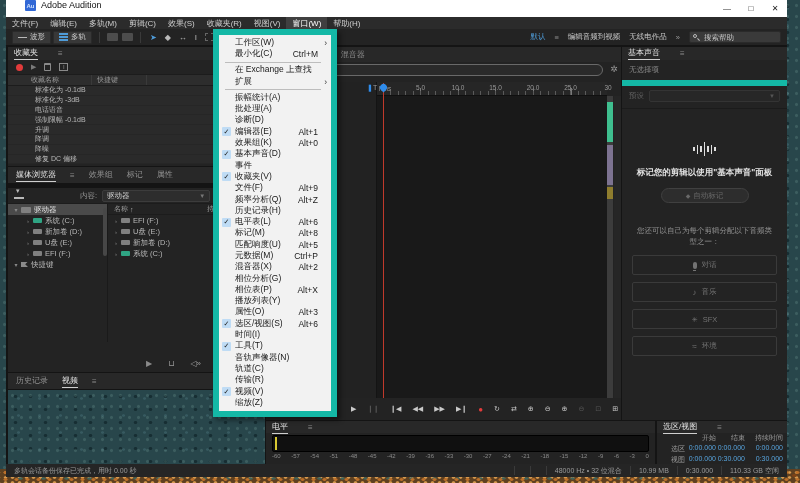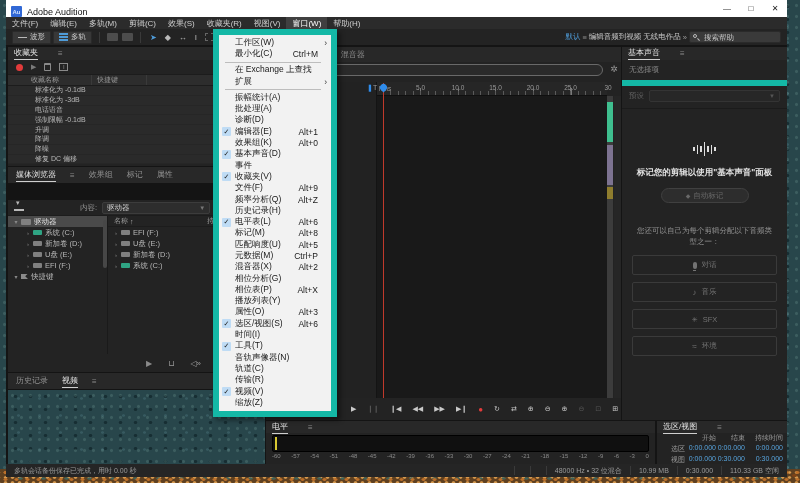--- a/index.html
+++ b/index.html
@@ -16,21 +16,21 @@
     background-image:
       radial-gradient(#bd6f28 1.5px, transparent 2.6px),
       radial-gradient(#7d4316 2px, transparent 3.2px),
       radial-gradient(#41645a 1.8px, transparent 3px),
       radial-gradient(#d79a4f 1.2px, transparent 2.2px);
     background-size:11px 7px,17px 9px,23px 11px,7px 5px;
     background-position:0 0,4px 2px,9px 4px,2px 1px;}
   #win{position:absolute;left:6px;top:0;width:781px;height:477px;background:#141414;z-index:1}
 
   
-  .titlebar{height:17px;background:#fff;display:flex;align-items:flex-end;padding-left:5px}
+  .titlebar{height:17px;background:#fff;display:flex;align-items:flex-start;padding-left:19px}
   .aulogo{width:11px;height:11px;background:#3168d6;color:#cfe2ff;font-size:6px;font-weight:bold;
     display:flex;align-items:center;justify-content:center;border-radius:1px;margin-right:5px}
   .apptitle{font-size:9px;color:#111}
   .wctrl{margin-left:auto;display:flex;height:100%}
   .wbtn{width:24px;display:flex;align-items:center;justify-content:center;font-size:8px;color:#222}
 
   
   .menubar{height:12px;background:#2b2b2b;display:flex;align-items:stretch;font-size:8px;color:#cfcfcf}
   .mbi{padding:0 6px;display:flex;align-items:center;white-space:nowrap}
   .mbi.open{background:#404040;color:#fff}
@@ -38,21 +38,21 @@
   
   .topbar{height:17px;background:#232323;display:flex;align-items:center;font-size:7.5px;color:#c9c9c9;padding:0 6px;border-bottom:1px solid #141414}
   .viewbtn{display:flex;align-items:center;gap:3px;background:#383838;border:1px solid #2a2a2a;height:13px;padding:0 5px;margin-right:2px;border-radius:1px}
   .wave-glyph{width:9px;height:7px;background:linear-gradient(#0000 40%,#b9b9b9 40% 60%,#0000 60%)}
   .mt-glyph{width:9px;height:8px;background:linear-gradient(#4f9cd9 0 2px,#0000 2px 3px,#4f9cd9 3px 5px,#0000 5px 6px,#4f9cd9 6px 8px)}
   .grayicon{width:11px;height:8px;background:#4d4d4d;margin:0 2px;border-radius:1px}
   .vsep{width:1px;height:11px;background:#3a3a3a;margin:0 5px}
   .tool{margin:0 4px;font-size:8px;color:#b9b9b9}
   .tool.blue{color:#4f9cd9}
   .marquee{width:9px;height:8px;border:1px dashed #666}
-  .wsarea{margin-left:auto;display:flex;align-items:center;gap:2px}
+  .wsarea{margin-left:auto;display:flex;align-items:center;gap:9px}
   .ws{color:#c9c9c9;white-space:nowrap}
   .ws.active{color:#4f9cd9}
   .grip{color:#8a8a8a}
   .chev{color:#9a9a9a}
   .searchbox{position:relative;width:92px;height:12px}
   .searchbox input{width:100%;height:100%;background:#3a3a3a;border:1px solid #2a2a2a;border-radius:2px;
     color:#ddd;font-size:7.5px;padding:0 2px 0 14px;font-family:inherit;outline:none}
   .searchbox input::placeholder{color:#c9c9c9}
   .mag{position:absolute;left:4px;top:3px;width:4px;height:4px;border:1px solid #bbb;border-radius:50%}
   .mag::after{content:"";position:absolute;left:3px;top:4px;width:3px;height:1px;background:#bbb;transform:rotate(45deg)}
@@ -73,21 +73,21 @@
   .favcols{height:11px;display:flex;background:#2d2d2d;border-bottom:1px solid #1c1c1c;font-size:7px;color:#9a9a9a;align-items:center}
   .favcols .c1{width:84px;padding-left:23px;border-right:1px solid #3a3a3a;height:100%;display:flex;align-items:center}
   .favcols .c2{width:55px;padding-left:5px;border-right:1px solid #3a3a3a;height:100%;display:flex;align-items:center}
   .favrow{height:9.8px;display:flex;align-items:center;font-size:7px;color:#b8b8b8;padding-left:27px;border-bottom:1px solid #262626;background:#2a2a2a;white-space:nowrap}
 
   
   #ltabs{left:2px;top:167px;width:257px;height:16px;background:#282828}
   .tabsrow{display:flex;align-items:center;height:100%;font-size:8px;gap:14px;padding:0 8px;white-space:nowrap}
 
   
-  #mb{left:2px;top:200px;width:257px;height:170px}
+  #mb{left:2px;top:188px;width:257px;height:170px}
   .mbtools{height:16px;display:flex;align-items:center;font-size:7.5px;color:#9a9a9a;padding:0 6px;gap:5px;border-bottom:1px solid #1c1c1c}
   .imp{width:10px;height:7px;border-bottom:2px solid #b9b9b9;position:relative}
   .imp::before{content:"▾";position:absolute;left:2px;top:-5px;color:#b9b9b9;font-size:7px}
   .dd{width:108px;height:12px;background:#2d2d2d;border:1px solid #3c3c3c;border-radius:2px;display:flex;align-items:center;padding:0 4px;color:#d0d0d0}
   .dd .car{margin-left:auto;color:#777;font-size:6px}
   .backarr{color:#555;font-size:7px}
   .plus{color:#b0b0b0;font-size:9px}
   .mbbody{display:flex;height:138px}
   .treepane{width:100px;border-right:1px solid #1a1a1a;position:relative}
   .scrl{position:absolute;right:0;top:4px;width:4px;height:48px;background:#474747;border-radius:2px}

